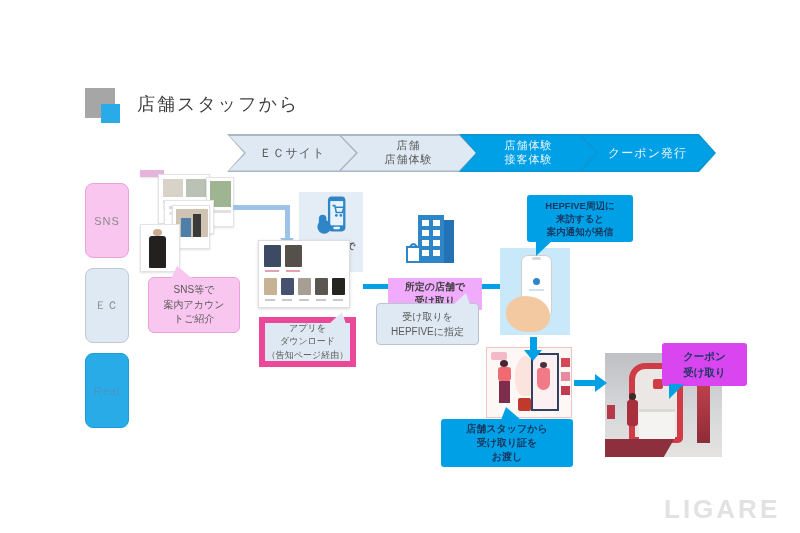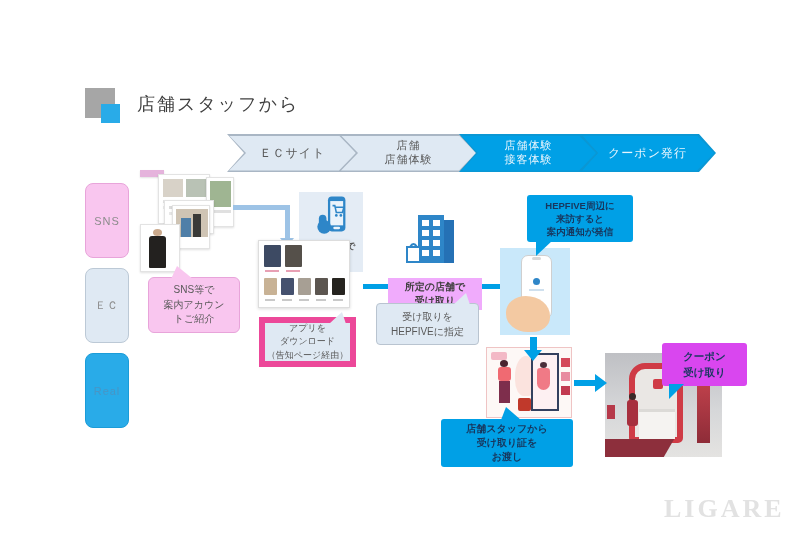--- a/index.html
+++ b/index.html
@@ -130,21 +130,21 @@
     border:1px solid #efc4c4;z-index:4}
   .si{position:absolute}
 
   
   .booth{position:absolute;left:605px;top:353px;width:117px;height:104px;z-index:4;
     background:linear-gradient(180deg,#bfc0c4 0%,#d6d7d9 55%,#e4e3e1 100%);overflow:hidden}
   .bo{position:absolute}
 
   
   .watermark{position:absolute;left:664px;top:494px;font-size:26px;font-weight:700;color:#e2e2e2;
-    letter-spacing:3px;font-family:Liberation Serif, serif}
+    letter-spacing:3px;font-family:Liberation Sans, sans-serif}
 </style>
 </head>
 <body>
 
 <div class="canvas">
 
   <div class="sq-gray"></div>
   <div class="sq-blue"></div>
   <h1 class="title">店舗スタッフから</h1>
 

